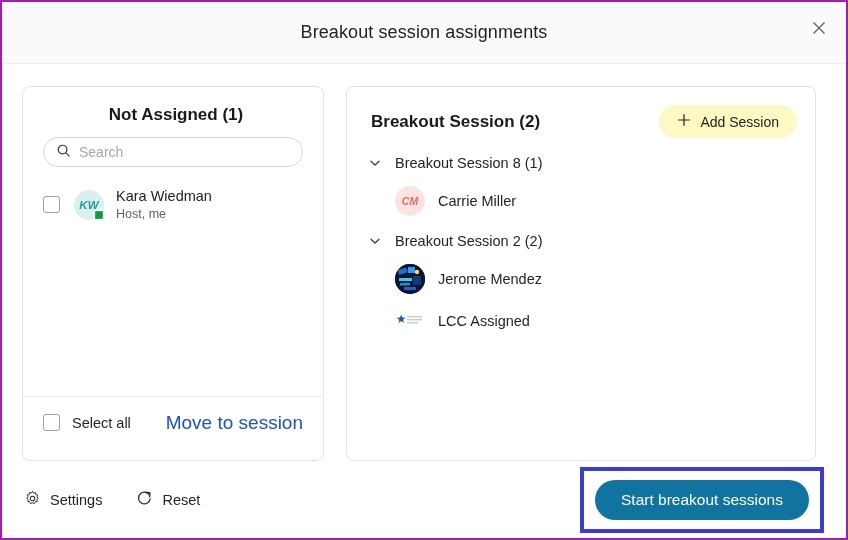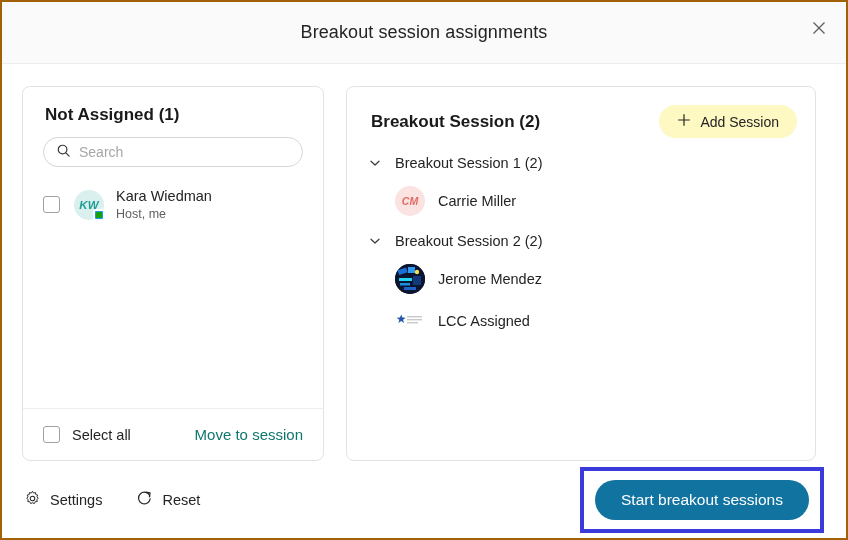--- a/index.html
+++ b/index.html
@@ -12,21 +12,21 @@
     height: 540px;
     overflow: hidden;
     font-family: "Liberation Sans", sans-serif;
     color: #1b1a19;
   }
   .screen {
     position: relative;
     width: 848px;
     height: 540px;
     box-sizing: border-box;
-    border: 2px solid #a16207;
+    border: 2px solid #a21caf;
     background: #ffffff;
   }
   
   .dialog-header {
     position: relative;
     height: 61px;
     background: #fafafa;
     border-bottom: 1px solid #ededed;
     display: flex;
     align-items: center;
@@ -74,20 +74,21 @@
     width: 470px;
     height: 375px;
     position: relative;
     padding: 18px 18px 0 18px;
   }
   .panel-heading {
     font-size: 17px;
     font-weight: bold;
     color: #1a1a1a;
     margin: 0 0 6px 6px;
+    text-align: center;
   }
   .panel-heading-row {
     display: flex;
     align-items: center;
     justify-content: space-between;
     margin-bottom: 10px;
   }
   .panel-heading-row .panel-heading { margin-bottom: 0; }
 
   
@@ -177,37 +178,37 @@
   }
   .person-text { margin-left: 12px; line-height: 1.25; }
   .person-name { font-size: 14.5px; color: #242424; }
   .person-sub { font-size: 12.5px; color: #616161; margin-top: 2px; }
 
   
   .panel-footer {
     position: absolute;
     left: 0;
     right: 0;
-    bottom: 0;
+    bottom: 12px;
     height: 52px;
     border-top: 1px solid #eeeeee;
     display: flex;
     align-items: center;
     padding: 0 20px;
     box-sizing: border-box;
   }
   .select-all-label {
     font-size: 14.5px;
     color: #242424;
     margin-left: 12px;
   }
   .move-to-session {
     margin-left: auto;
-    font-size: 15px;
-    color: #0f766e;
+    font-size: 19px;
+    color: #1d4ed8;
   }
 
   
   .add-session-btn {
     display: flex;
     align-items: center;
     gap: 9px;
     background: #fef9c3;
     border: none;
     border-radius: 18px;
@@ -350,21 +351,21 @@
         </button>
       </div>
 
       <div class="session-group">
         <div class="session-header-row">
           <span class="chevron">
             <svg width="16" height="16" viewBox="0 0 16 16" fill="none">
               <path d="M4 6.2 L8 10 L12 6.2" stroke="#3a3a3a" stroke-width="1.2" fill="none" stroke-linecap="round" stroke-linejoin="round"></path>
             </svg>
           </span>
-          <span class="session-name">Breakout Session 1 (2)</span>
+          <span class="session-name">Breakout Session 8 (1)</span>
         </div>
         <div class="session-member">
           <div class="avatar avatar-cm">CM</div>
           <span class="member-name">Carrie Miller</span>
         </div>
       </div>
 
       <div class="session-group">
         <div class="session-header-row">
           <span class="chevron">

